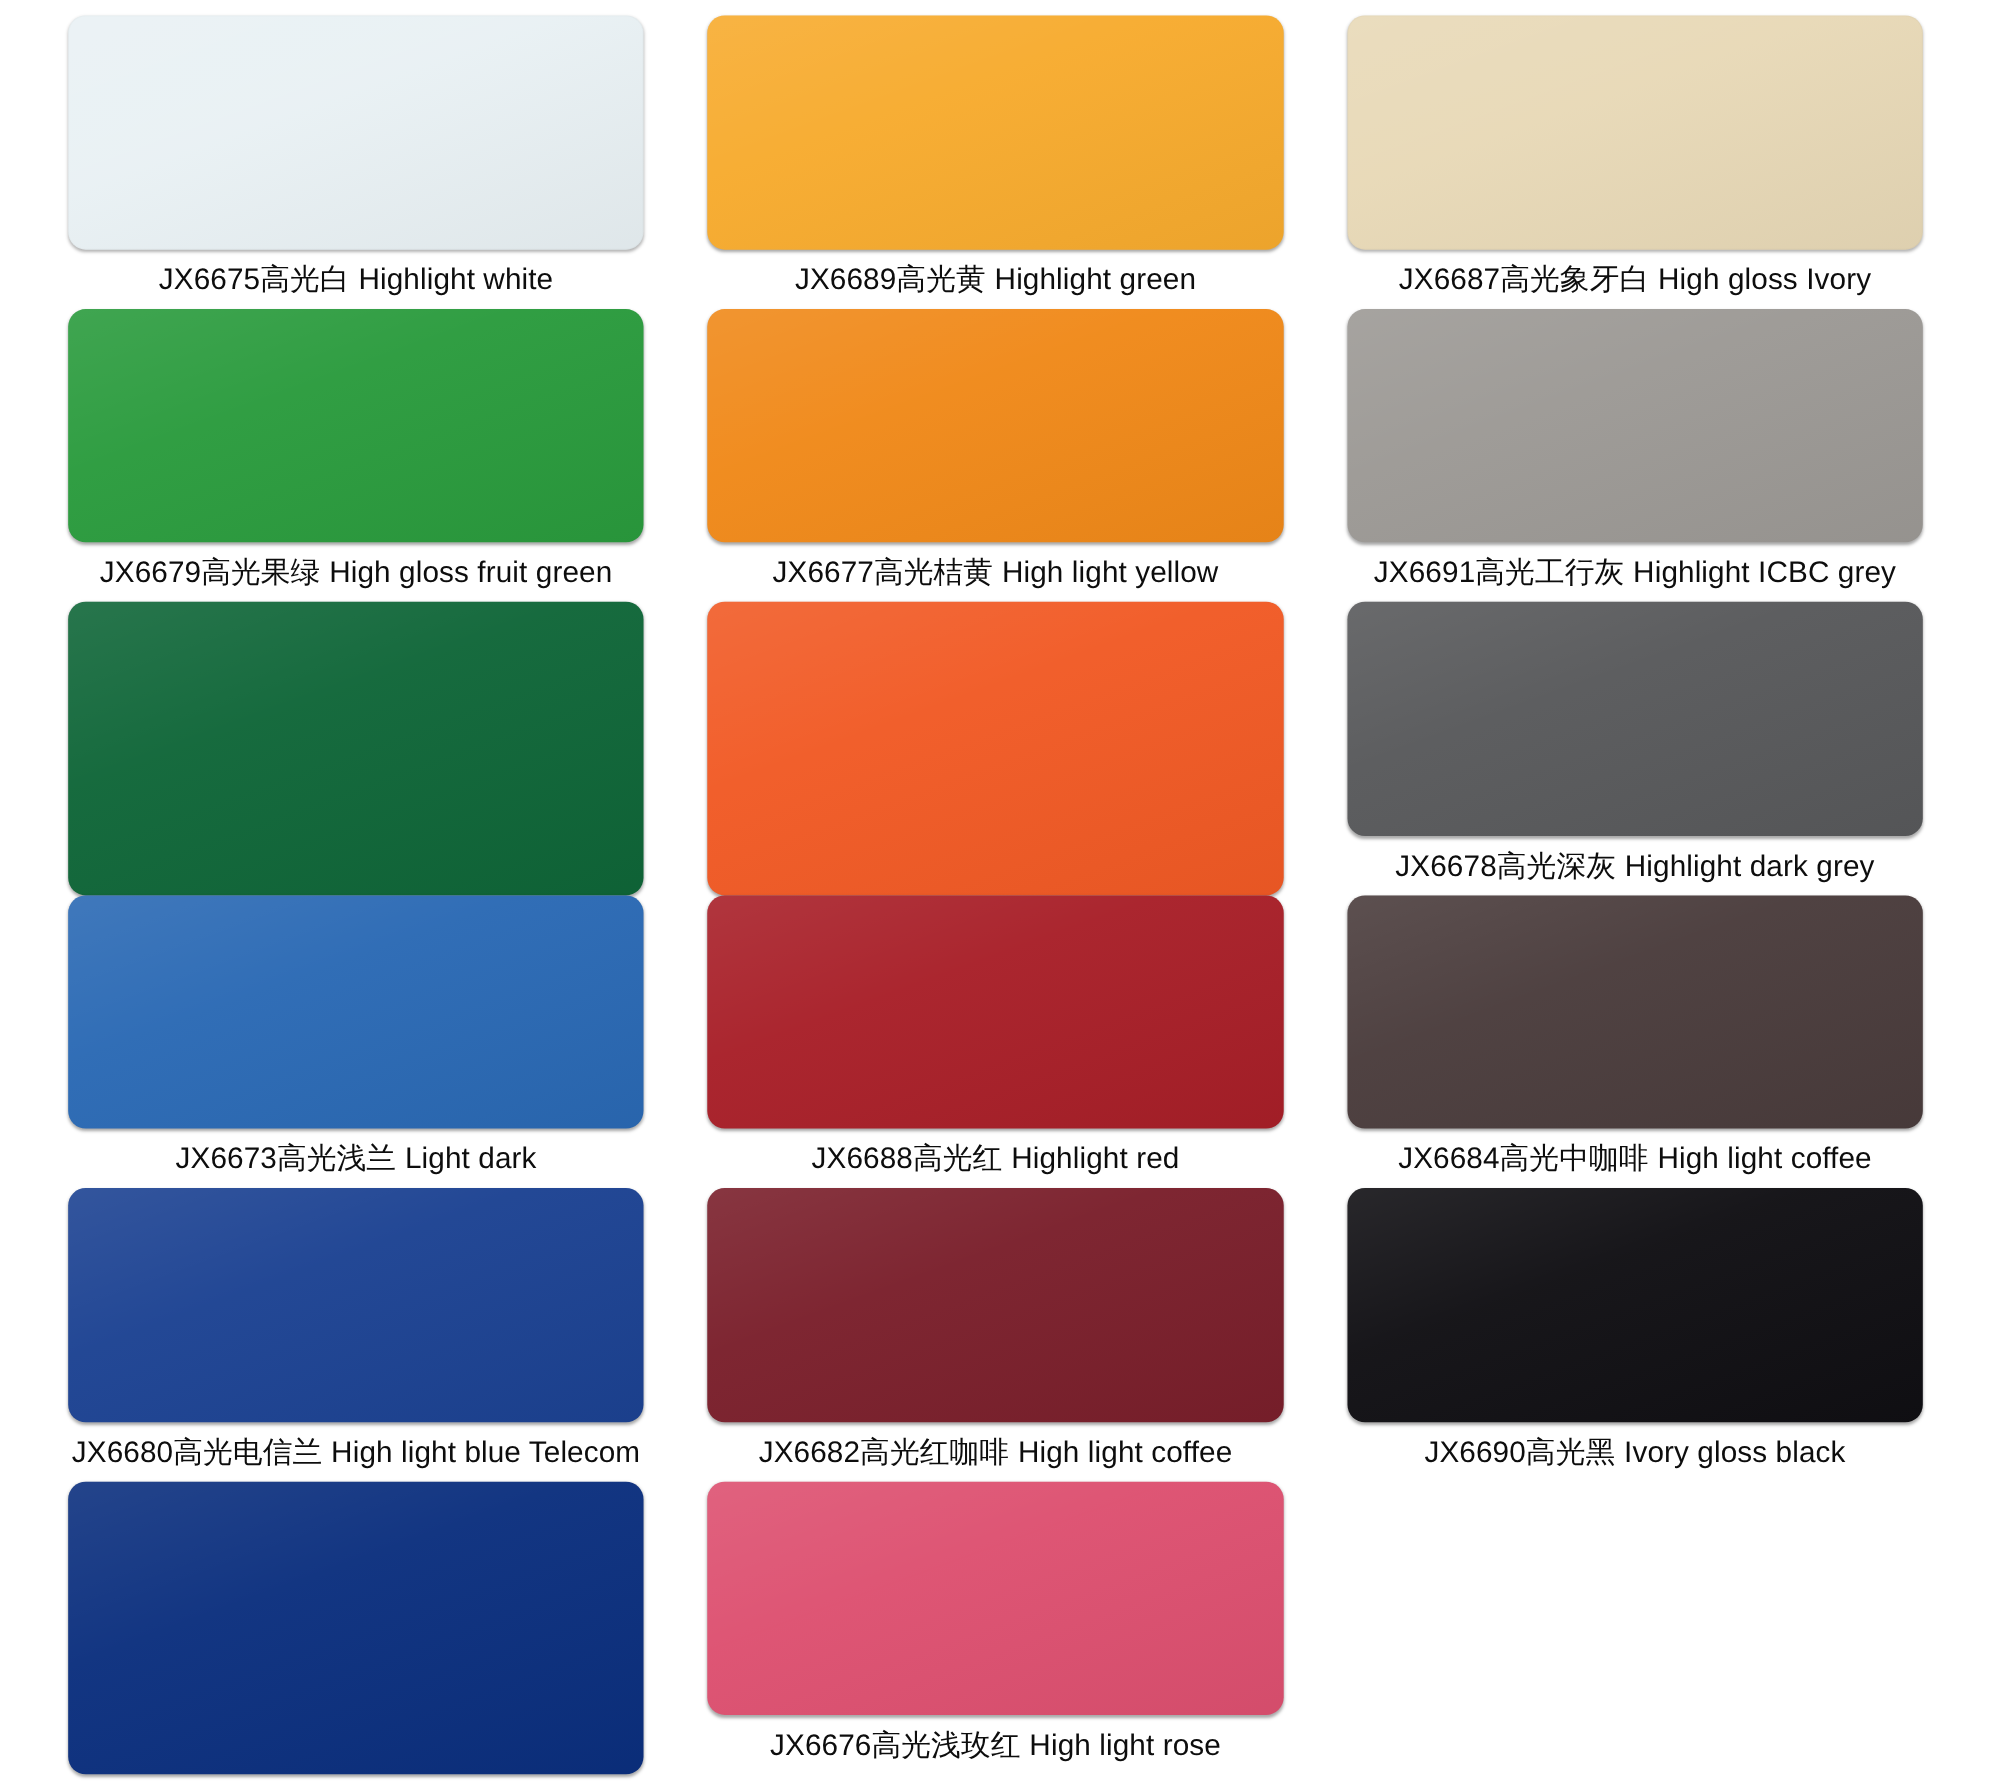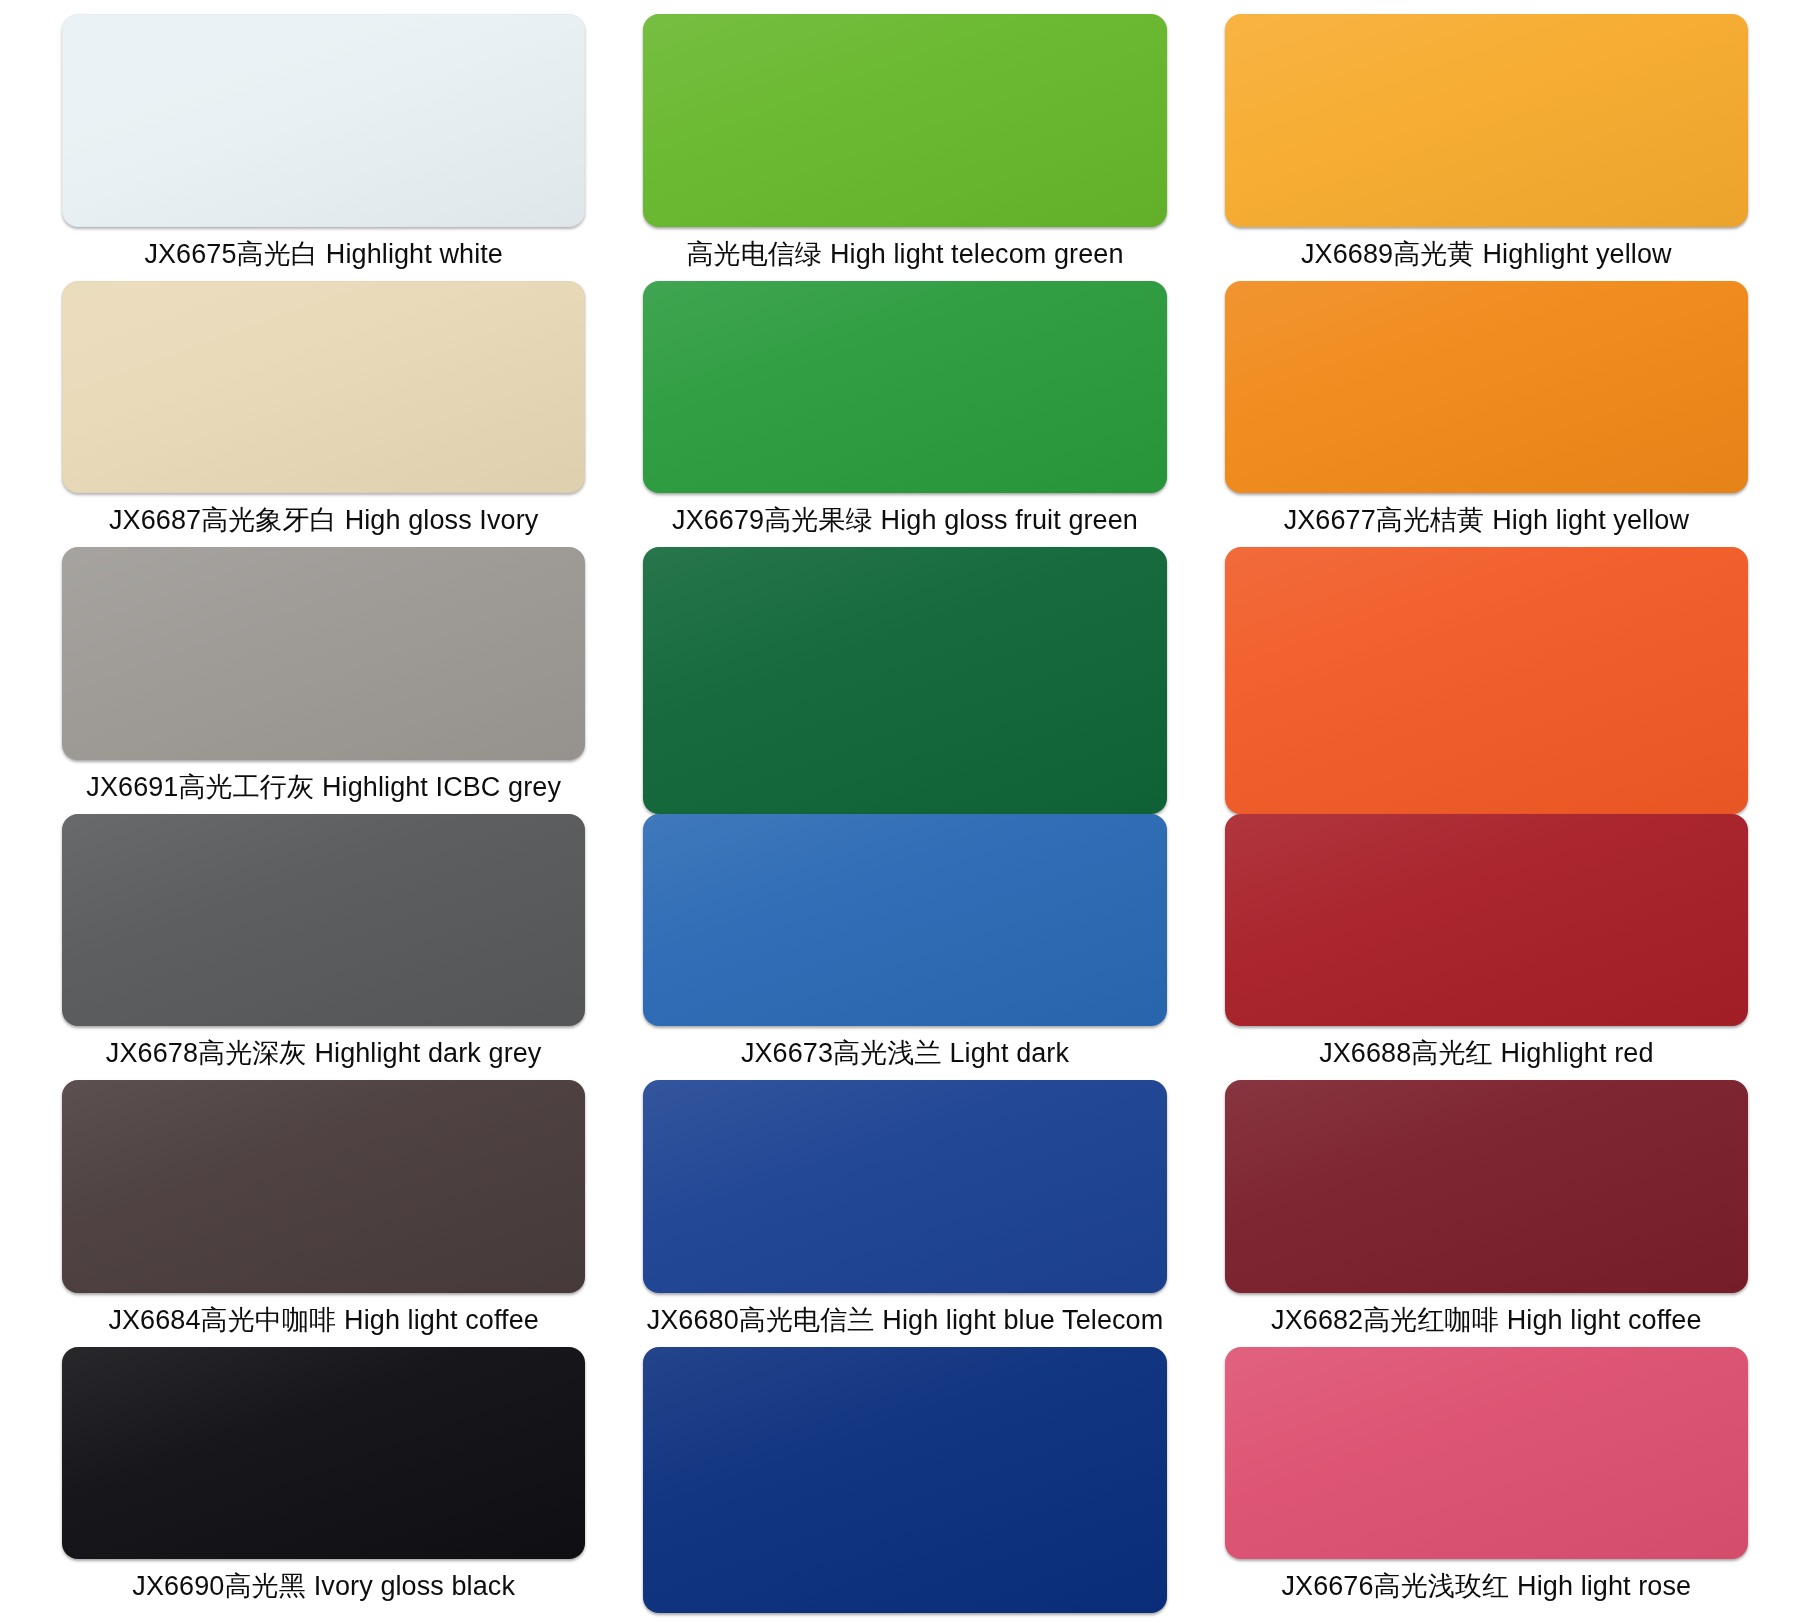--- a/index.html
+++ b/index.html
@@ -73,26 +73,22 @@
 </style>
 </head>
 <body>
 
 <div id="swatch-grid">
     <div class="swatch-cell">
       <div class="chip light-chip" style="background: rgb(233, 241, 244);"></div>
       <div class="caption"><span class="cn">JX6675高光白</span><span class="en">Highlight white</span></div>
     </div>
     <div class="swatch-cell">
-      <div class="chip" style="background: rgb(103, 183, 44);"></div>
-      <div class="caption"><span class="cn">高光电信绿</span><span class="en">High light telecom green</span></div>
-    </div>
-    <div class="swatch-cell">
       <div class="chip" style="background: rgb(247, 171, 46);"></div>
-      <div class="caption"><span class="cn">JX6689高光黄</span><span class="en">Highlight yellow</span></div>
+      <div class="caption"><span class="cn">JX6689高光黄</span><span class="en">Highlight green</span></div>
     </div>
     <div class="swatch-cell">
       <div class="chip light-chip" style="background: rgb(232, 217, 183);"></div>
       <div class="caption"><span class="cn">JX6687高光象牙白</span><span class="en">High gloss Ivory</span></div>
     </div>
     <div class="swatch-cell">
       <div class="chip" style="background: rgb(42, 155, 61);"></div>
       <div class="caption"><span class="cn">JX6679高光果绿</span><span class="en">High gloss fruit green</span></div>
     </div>
     <div class="swatch-cell">

